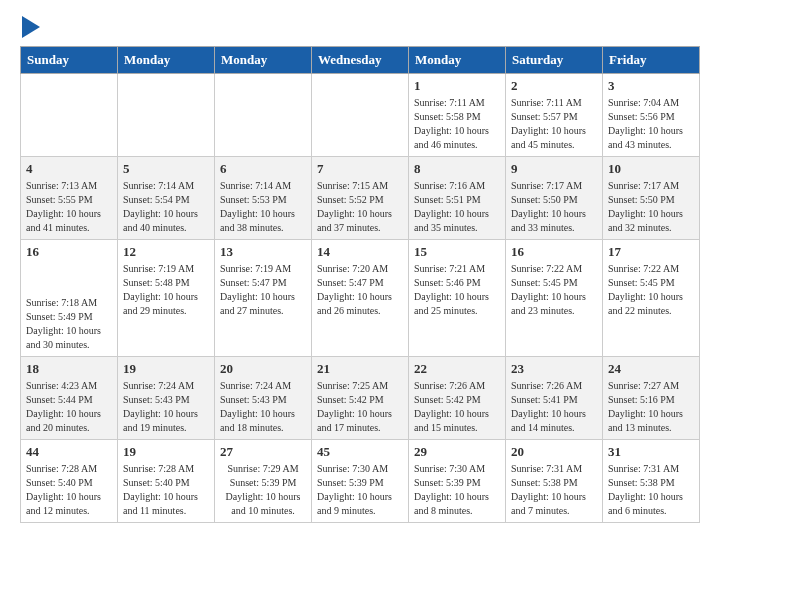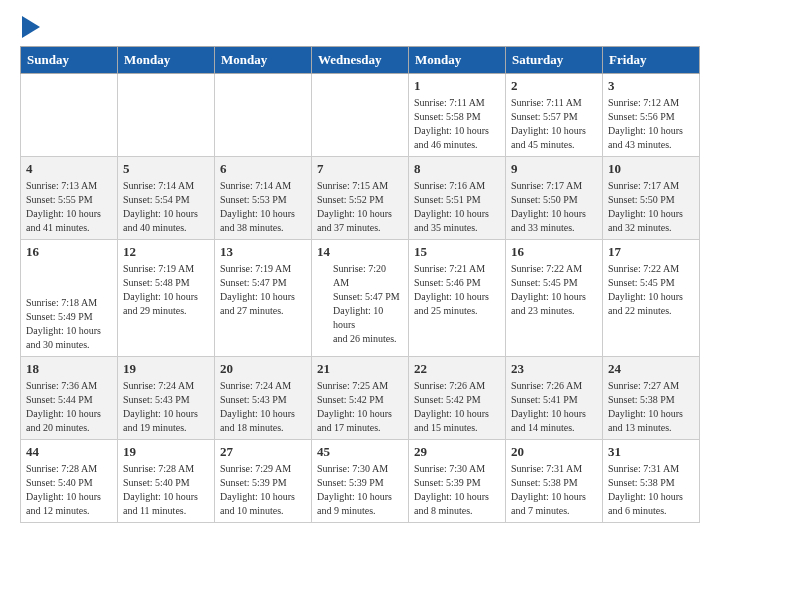--- a/index.html
+++ b/index.html
@@ -137,21 +137,21 @@
           </td>
           <td>
             <span class="day-num">2</span>
             <div class="day-info" style="white-space: pre-line;">Sunrise: 7:11 AM
 Sunset: 5:57 PM
 Daylight: 10 hours
 and 45 minutes.</div>
           </td>
           <td>
             <span class="day-num">3</span>
-            <div class="day-info" style="white-space: pre-line;">Sunrise: 7:12 AM
+            <div class="day-info" style="white-space: pre-line;">Sunrise: 7:04 AM
 Sunset: 5:56 PM
 Daylight: 10 hours
 and 43 minutes.</div>
           </td>
         </tr>
         <tr>
           <td>
             <span class="day-num">4</span>
             <div class="day-info" style="white-space: pre-line;">Sunrise: 7:13 AM
 Sunset: 5:55 PM
@@ -218,21 +218,21 @@
           </td>
           <td>
             <span class="day-num">13</span>
             <div class="day-info" style="white-space: pre-line;">Sunrise: 7:19 AM
 Sunset: 5:47 PM
 Daylight: 10 hours
 and 27 minutes.</div>
           </td>
           <td>
             <span class="day-num">14</span>
-            <div class="day-info" style="white-space: pre-line; margin-left: 16px;">Sunrise: 7:20 AM
+            <div class="day-info" style="white-space: pre-line;">Sunrise: 7:20 AM
 Sunset: 5:47 PM
 Daylight: 10 hours
 and 26 minutes.</div>
           </td>
           <td>
             <span class="day-num">15</span>
             <div class="day-info" style="white-space: pre-line;">Sunrise: 7:21 AM
 Sunset: 5:46 PM
 Daylight: 10 hours
 and 25 minutes.</div>
@@ -248,21 +248,21 @@
             <span class="day-num">17</span>
             <div class="day-info" style="white-space: pre-line;">Sunrise: 7:22 AM
 Sunset: 5:45 PM
 Daylight: 10 hours
 and 22 minutes.</div>
           </td>
         </tr>
         <tr>
           <td>
             <span class="day-num">18</span>
-            <div class="day-info" style="white-space: pre-line;">Sunrise: 7:36 AM
+            <div class="day-info" style="white-space: pre-line;">Sunrise: 4:23 AM
 Sunset: 5:44 PM
 Daylight: 10 hours
 and 20 minutes.</div>
           </td>
           <td>
             <span class="day-num">19</span>
             <div class="day-info" style="white-space: pre-line;">Sunrise: 7:24 AM
 Sunset: 5:43 PM
 Daylight: 10 hours
 and 19 minutes.</div>
@@ -291,21 +291,21 @@
           <td>
             <span class="day-num">23</span>
             <div class="day-info" style="white-space: pre-line;">Sunrise: 7:26 AM
 Sunset: 5:41 PM
 Daylight: 10 hours
 and 14 minutes.</div>
           </td>
           <td>
             <span class="day-num">24</span>
             <div class="day-info" style="white-space: pre-line;">Sunrise: 7:27 AM
-Sunset: 5:38 PM
+Sunset: 5:16 PM
 Daylight: 10 hours
 and 13 minutes.</div>
           </td>
         </tr>
         <tr>
           <td>
             <span class="day-num">44</span>
             <div class="day-info" style="white-space: pre-line;">Sunrise: 7:28 AM
 Sunset: 5:40 PM
 Daylight: 10 hours
@@ -313,21 +313,21 @@
           </td>
           <td>
             <span class="day-num">19</span>
             <div class="day-info" style="white-space: pre-line;">Sunrise: 7:28 AM
 Sunset: 5:40 PM
 Daylight: 10 hours
 and 11 minutes.</div>
           </td>
           <td>
             <span class="day-num">27</span>
-            <div class="day-info" style="white-space: pre-line;">Sunrise: 7:29 AM
+            <div class="day-info" style="white-space: pre-line; text-align: center;">Sunrise: 7:29 AM
 Sunset: 5:39 PM
 Daylight: 10 hours
 and 10 minutes.</div>
           </td>
           <td>
             <span class="day-num">45</span>
             <div class="day-info" style="white-space: pre-line;">Sunrise: 7:30 AM
 Sunset: 5:39 PM
 Daylight: 10 hours
 and 9 minutes.</div>

